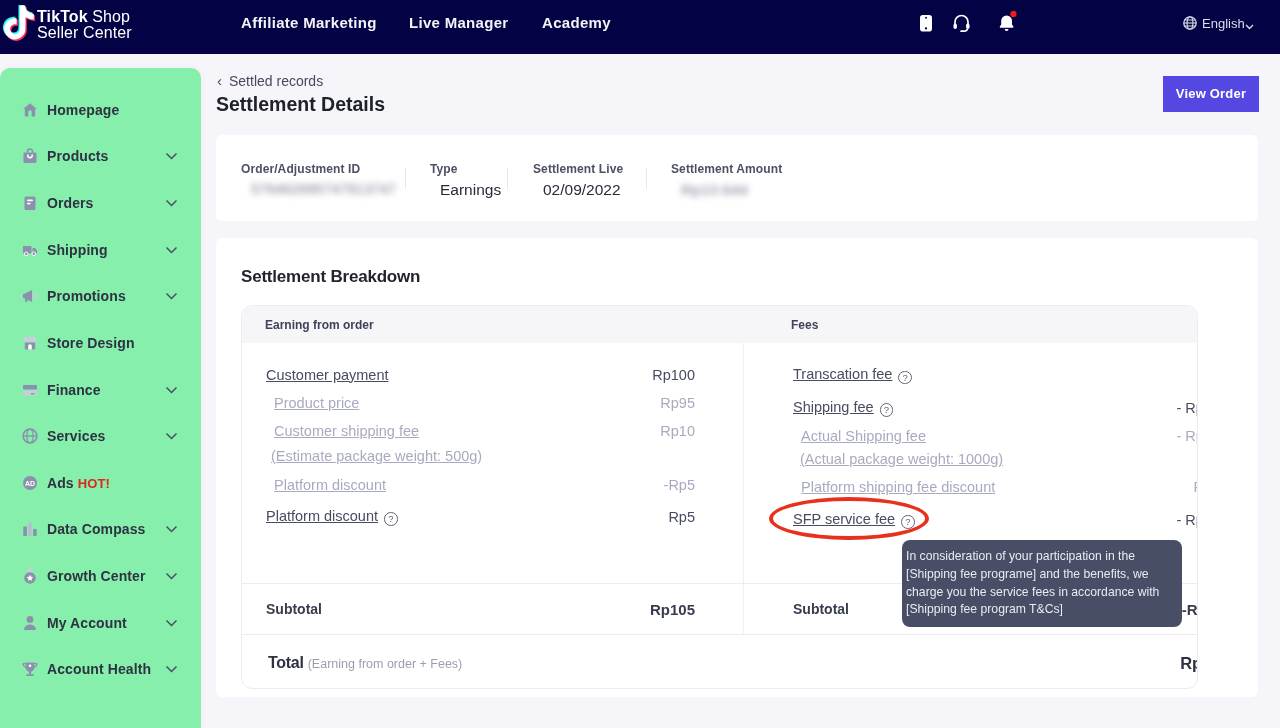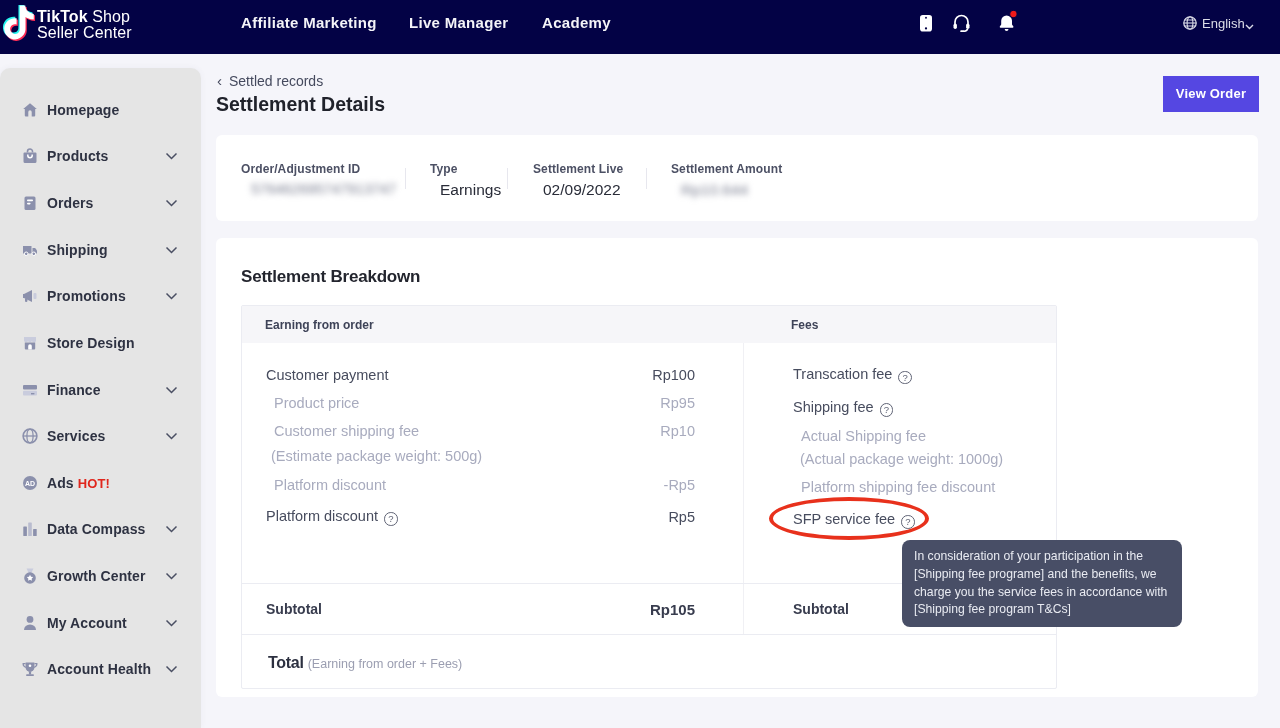--- a/index.html
+++ b/index.html
@@ -7,62 +7,62 @@
 body { font-family:"Liberation Sans", sans-serif; background:#f5f5fa; position:relative; }
 
 
 #nav { position:absolute; left:0; top:0; width:1280px; height:54px; background:#030245; }
 #nav .menu { position:absolute; top:14px; color:#f4f4f8; font-size:15px; font-weight:700; letter-spacing:0.3px; }
 .navicon { position:absolute; }
 #logo-text { position:absolute; left:37px; top:9px; color:#fff; font-size:16px; line-height:15.6px; letter-spacing:0.1px; }
 #logo-text b { font-weight:700; }
 
 
-#sidebar { position:absolute; left:0px; top:68px; width:201px; height:660px; background:#e5e5e5; border-radius:10px 10px 0 0; box-shadow:0 0 6px rgba(80,80,120,0.06);text-decoration:underline; }
+#sidebar { position:absolute; left:0px; top:68px; width:201px; height:660px; background:#86efac; border-radius:10px 10px 0 0; box-shadow:0 0 6px rgba(80,80,120,0.06);text-decoration:underline; }
 .sitem { position:absolute; left:0; width:201px; height:24px; }
 .sitem .txt { position:absolute; left:47px; top:50%; transform:translateY(-50%); font-size:14px; font-weight:700; color:#2e3242; letter-spacing:0.1px; }
 .sitem svg.icon { position:absolute; left:22px; top:50%; transform:translateY(-50%); }
 .sitem svg.chev { position:absolute; left:165px; top:50%; transform:translateY(-50%); }
 .hot { color:#e0261c; font-weight:700; font-size:13px; margin-left:4px; }
 
 
 #crumb { position:absolute; left:217px; top:72px; font-size:14px; color:#454a5e; }
 #crumb .cv { font-size:15px; margin-right:7px; }
 h1 { position:absolute; left:216px; top:93px; font-size:19.5px; font-weight:700; color:#20222b; letter-spacing:0px; }
 #vieworder { position:absolute; left:1163px; top:76px; width:96px; height:36px; background:#5547e2; border-radius:0; color:#fff; font-size:13px; font-weight:700; text-align:center; line-height:36px; letter-spacing:0.2px; }
 
 #infocard { position:absolute; left:216px; top:135px; width:1042px; height:86px; background:#fff; border-radius:6px; }
 .ilabel { position:absolute; top:27px; font-size:12px; font-weight:700; color:#4c5064; letter-spacing:0.1px; }
 .ival { position:absolute; top:46px; font-size:15.5px; color:#292c38;margin-left:10px; }
 .blurred { filter:blur(3px); color:#7a7e90; }
 .idiv { position:absolute; top:33px; width:1px; height:21px; background:#e7e7ee; }
 
 #bcard { position:absolute; left:216px; top:238px; width:1042px; height:459px; background:#fff; border-radius:6px; }
 #btitle { position:absolute; left:25px; top:29px; font-size:17px; font-weight:700; color:#23252e; letter-spacing:-0.2px; }
-#btable { position:absolute; left:25px; top:67px; width:816px; height:384px; border:1px solid #ebecf2; border-radius:2px; overflow:hidden; }
+#btable { position:absolute; left:25px; top:67px; width:957px; height:384px; border:1px solid #ebecf2; border-radius:11px; overflow:hidden; }
 #thead { position:absolute; left:0; top:0; width:1002.5px; height:37px; background:#f6f6f9; }
 #thead .h { position:absolute; top:50%; transform:translateY(-50%); font-size:12px; font-weight:700; color:#3e4358; }
 #vdiv { position:absolute; left:501px; top:37px; width:1px; height:291px; background:#f0f0f4; }
 .row { position:absolute; height:20px; }
-.row .lab { position:absolute; left:0; top:50%; transform:translateY(-50%); white-space:nowrap; }
+.row .lab { position:absolute; left:0; top:50%; transform:translateY(-50%); white-space:nowrap;text-decoration:underline; }
 .row .val { position:absolute; top:50%; transform:translateY(-50%); white-space:nowrap; }
 .dark { font-size:14.5px; color:#474c5e; }
 .sub  { font-size:14.5px; color:#a8abbe; }
 .qm { display:inline-block; width:13.5px; height:13.5px; border:1.2px solid #5f6375; border-radius:50%; font-size:9.5px; line-height:12.5px; text-align:center; color:#5f6375; vertical-align:-1.5px; margin-left:6px; font-weight:400;}
 #subline { position:absolute; left:0; top:276.5px; width:1002.5px; height:1px; background:#ebecf2; }
 #subrow { position:absolute; left:0; top:277px; width:1002.5px; height:51px; }
 #totline { position:absolute; left:0; top:328px; width:1002.5px; height:1px; background:#ebecf2; }
 .stxt { position:absolute; top:50%; transform:translateY(-50%); font-size:14px; font-weight:700; color:#383c4e; white-space:nowrap; }
 #totrow { position:absolute; left:0; top:329px; width:1002.5px; height:55px; }
 #totrow .t1 { position:absolute; left:26px; top:50%; transform:translateY(-50%); font-size:16px; font-weight:700; color:#2c3040; letter-spacing:-0.3px; }
 #totrow .t2 { font-size:12.5px; font-weight:400; color:#9b9eb1; letter-spacing:0px; }
 #totrow .tv { position:absolute; right:24px; top:50%; transform:translateY(-50%); font-size:16.5px; font-weight:700; color:#2c3040; }
 
 #redellipse { position:absolute; left:769px; top:497px; width:160px; height:43px; border:4px solid #e8311c; border-radius:50%; }
-#tooltip { position:absolute; left:902px; top:540px; width:280px; height:87px; background:#484e66; border-radius:8px; color:#e9ebf2; font-size:12.2px; line-height:17.8px; padding:8px 12px; white-space:nowrap; }
+#tooltip { position:absolute; left:902px; top:540px; width:280px; height:87px; background:#484e66; border-radius:8px; color:#e9ebf2; font-size:12.2px; line-height:17.8px; padding:8px 4px; white-space:nowrap; }
 </style>
 </head>
 <body>
 
 <div id="nav">
   <svg class="navicon" style="left:2px;top:5px" width="34" height="36" viewBox="0 0 24 25.4">
     <path d="M12.53.02C13.84 0 15.14.01 16.44 0c.08 1.53.63 3.09 1.75 4.17 1.12 1.11 2.7 1.62 4.24 1.79v4.03c-1.44-.05-2.89-.35-4.2-.97-.57-.26-1.1-.59-1.62-.93-.01 2.92.01 5.84-.02 8.75-.08 1.4-.54 2.79-1.35 3.94-1.31 1.92-3.58 3.17-5.91 3.21-1.43.08-2.86-.31-4.08-1.03-2.02-1.19-3.44-3.37-3.65-5.71-.02-.5-.03-1-.01-1.49.18-1.9 1.12-3.72 2.58-4.96 1.66-1.44 3.98-2.13 6.15-1.72.02 1.48-.04 2.96-.04 4.44-.99-.32-2.15-.23-3.02.37-.63.41-1.11 1.04-1.36 1.75-.21.51-.15 1.07-.14 1.61.24 1.64 1.82 3.02 3.5 2.87 1.12-.01 2.19-.66 2.77-1.61.19-.33.4-.67.41-1.06.1-1.79.06-3.57.07-5.36.01-4.03-.01-8.05.02-12.07z" fill="#25f4ee" transform="translate(-0.9,-0.75)"></path>
     <path d="M12.53.02C13.84 0 15.14.01 16.44 0c.08 1.53.63 3.09 1.75 4.17 1.12 1.11 2.7 1.62 4.24 1.79v4.03c-1.44-.05-2.89-.35-4.2-.97-.57-.26-1.1-.59-1.62-.93-.01 2.92.01 5.84-.02 8.75-.08 1.4-.54 2.79-1.35 3.94-1.31 1.92-3.58 3.17-5.91 3.21-1.43.08-2.86-.31-4.08-1.03-2.02-1.19-3.44-3.37-3.65-5.71-.02-.5-.03-1-.01-1.49.18-1.9 1.12-3.72 2.58-4.96 1.66-1.44 3.98-2.13 6.15-1.72.02 1.48-.04 2.96-.04 4.44-.99-.32-2.15-.23-3.02.37-.63.41-1.11 1.04-1.36 1.75-.21.51-.15 1.07-.14 1.61.24 1.64 1.82 3.02 3.5 2.87 1.12-.01 2.19-.66 2.77-1.61.19-.33.4-.67.41-1.06.1-1.79.06-3.57.07-5.36.01-4.03-.01-8.05.02-12.07z" fill="#fe2c55" transform="translate(0.9,1.35)"></path>
     <path d="M12.53.02C13.84 0 15.14.01 16.44 0c.08 1.53.63 3.09 1.75 4.17 1.12 1.11 2.7 1.62 4.24 1.79v4.03c-1.44-.05-2.89-.35-4.2-.97-.57-.26-1.1-.59-1.62-.93-.01 2.92.01 5.84-.02 8.75-.08 1.4-.54 2.79-1.35 3.94-1.31 1.92-3.58 3.17-5.91 3.21-1.43.08-2.86-.31-4.08-1.03-2.02-1.19-3.44-3.37-3.65-5.71-.02-.5-.03-1-.01-1.49.18-1.9 1.12-3.72 2.58-4.96 1.66-1.44 3.98-2.13 6.15-1.72.02 1.48-.04 2.96-.04 4.44-.99-.32-2.15-.23-3.02.37-.63.41-1.11 1.04-1.36 1.75-.21.51-.15 1.07-.14 1.61.24 1.64 1.82 3.02 3.5 2.87 1.12-.01 2.19-.66 2.77-1.61.19-.33.4-.67.41-1.06.1-1.79.06-3.57.07-5.36.01-4.03-.01-8.05.02-12.07z" fill="#fff" transform="translate(0,0.3)"></path>
   </svg>

